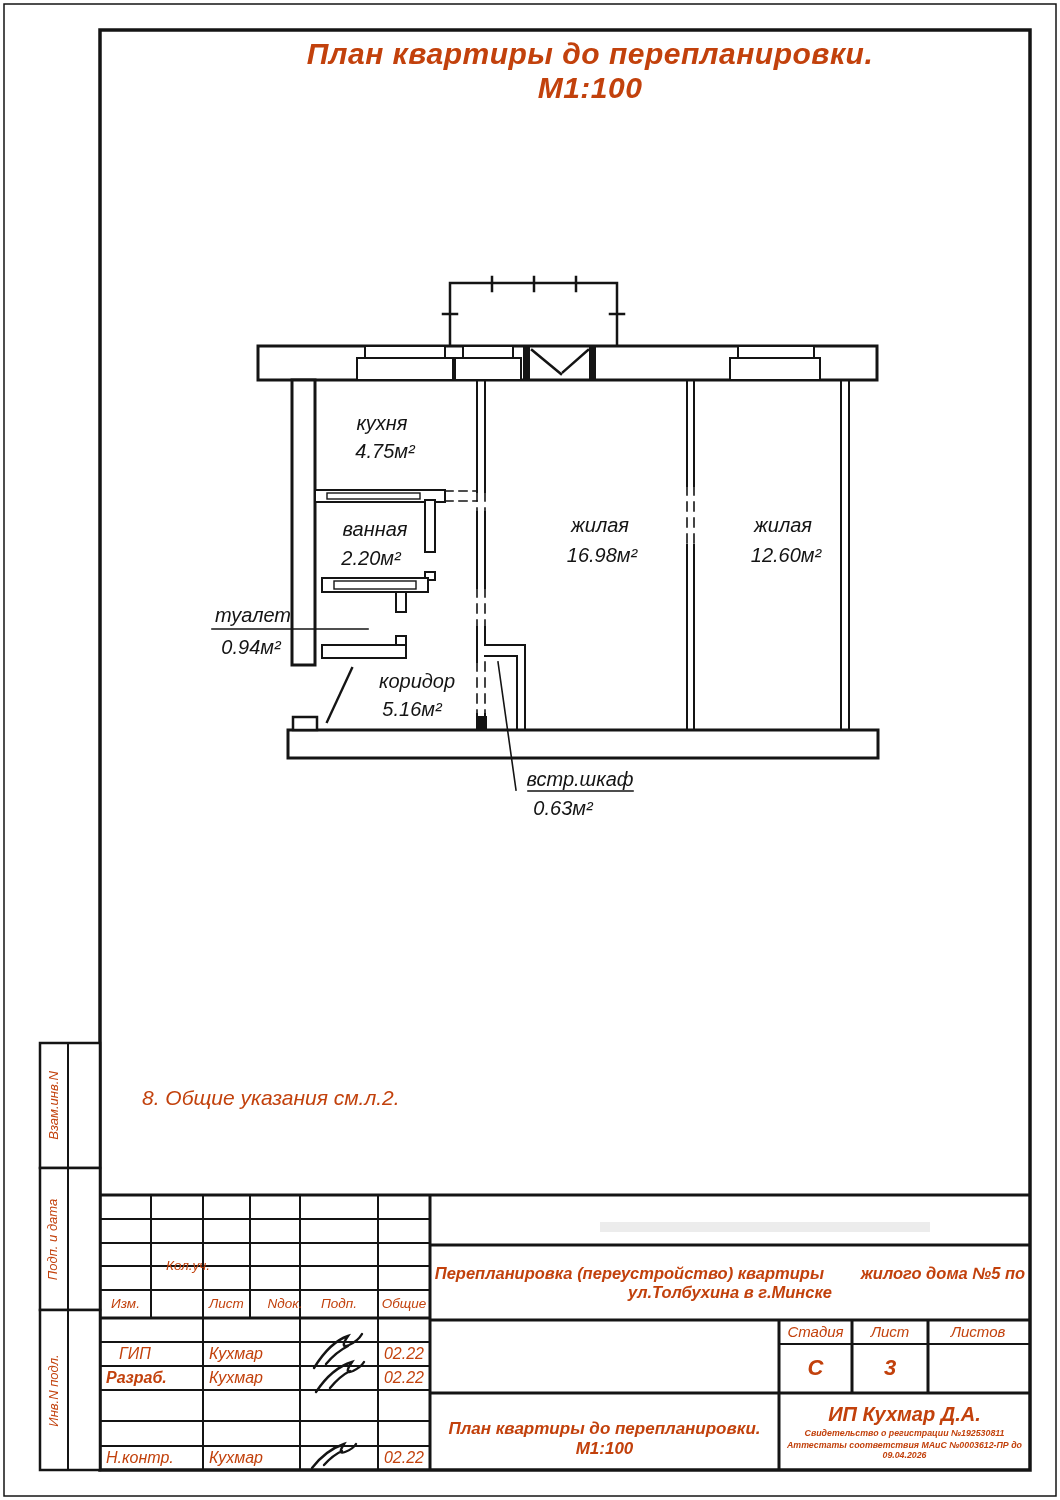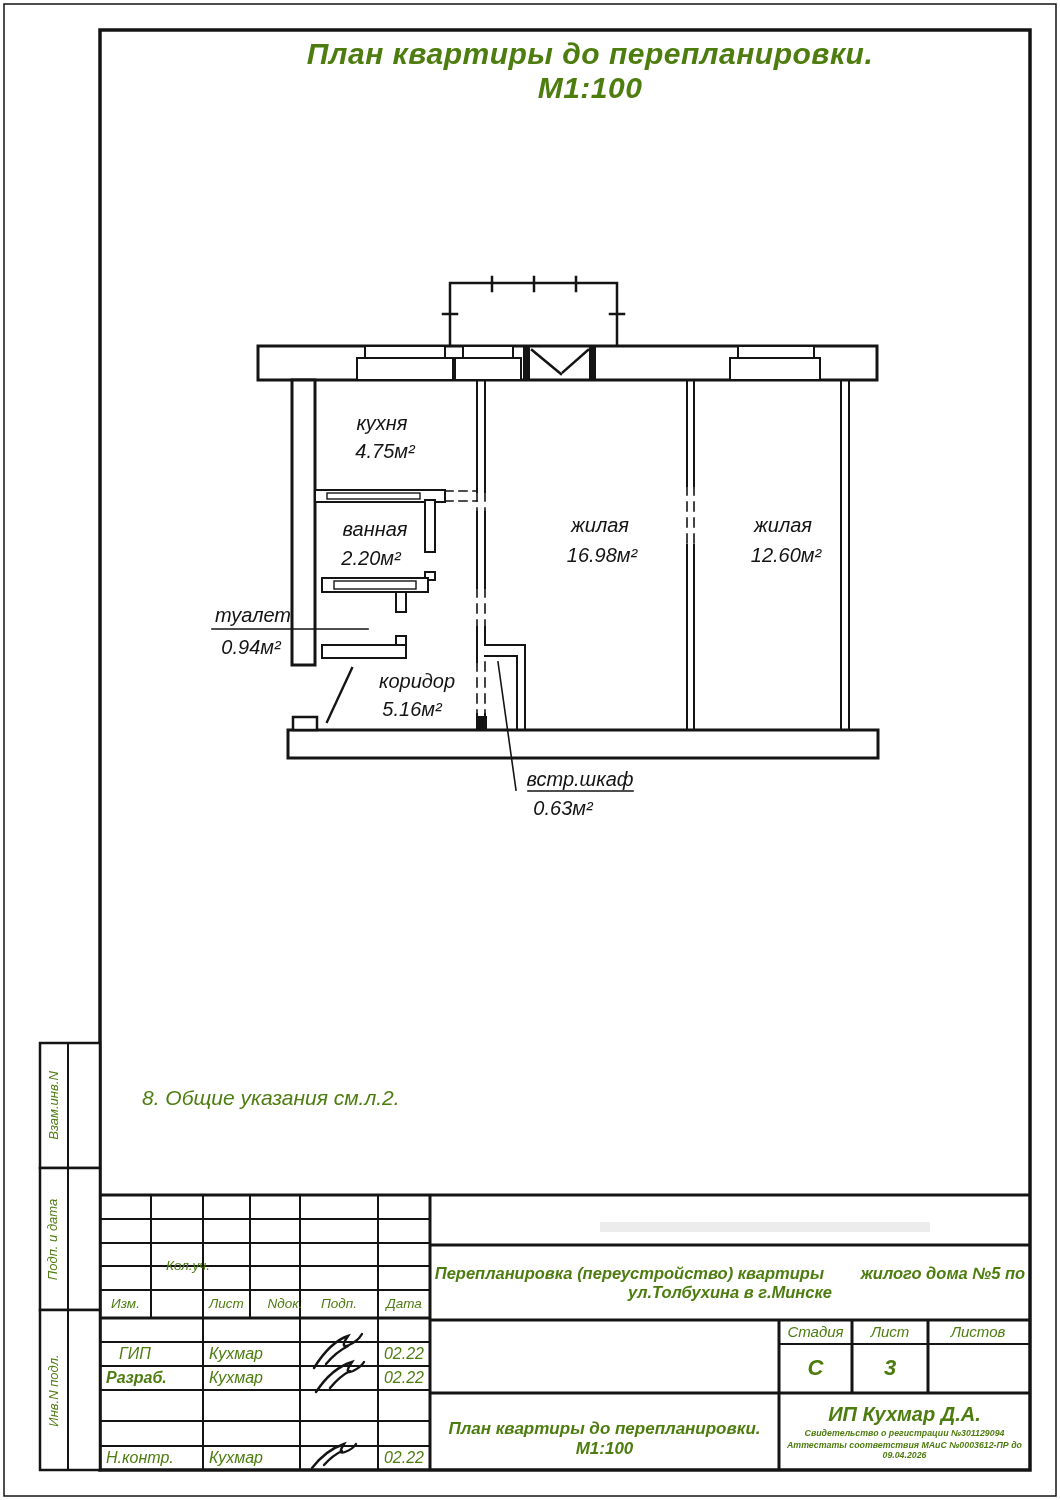--- a/index.html
+++ b/index.html
@@ -1,19 +1,19 @@
 <!DOCTYPE html>
 <html><head>
 <meta charset="utf-8">
 <style>
   html,body{margin:0;padding:0;background:#e8e8e8;}
   .page{position:relative;width:1060px;height:1500px;background:#fff;overflow:hidden;
         font-family:"Liberation Sans",sans-serif;color:#141414;}
   svg{position:absolute;left:0;top:0;}
-  .txt{position:absolute;font-style:italic;color:#4d7c0f;line-height:1.15;}
+  .txt{position:absolute;font-style:italic;color:#c2410c;line-height:1.15;}
   .center{display:flex;align-items:center;justify-content:center;text-align:center;}
   .left{display:flex;align-items:center;justify-content:flex-start;}
   .pre{white-space:pre;}
   .rlabel{font:italic 20px "Liberation Sans",sans-serif;fill:#141414;}
   .mid{text-anchor:middle;}
   .maintitle{font-size:30px;font-weight:bold;letter-spacing:.5px;}
   .note{font-size:21px;}
   .hdrcell{font-size:13.5px;}
   .rowcell{font-size:16px;}
   .projcell{font-size:16.5px;font-weight:bold;}
@@ -145,21 +145,21 @@
   </svg>
 
   <div class="txt maintitle center" style="left:250px;top:50px;width:680px;height:42px;">План квартиры до перепланировки. М1:100</div>
   <div class="txt note" style="left:142px;top:1086px;">8. Общие указания см.л.2.</div>
 
   <div class="txt hdrcell center" style="left:100px;top:1290px;width:51px;height:28px;">Изм.</div>
   <div class="txt hdrcell center" style="left:151px;top:1252px;width:74px;height:28px;">Кол.уч.</div>
   <div class="txt hdrcell center" style="left:203px;top:1290px;width:47px;height:28px;">Лист</div>
   <div class="txt hdrcell center" style="left:250px;top:1290px;width:50px;height:28px;padding-left:10px;">Nдок.</div>
   <div class="txt hdrcell center" style="left:300px;top:1290px;width:78px;height:28px;">Подп.</div>
-  <div class="txt hdrcell center" style="left:378px;top:1290px;width:52px;height:28px;">Дата</div>
+  <div class="txt hdrcell center" style="left:378px;top:1290px;width:52px;height:28px;">Общие</div>
 
   <div class="txt rowcell left" style="left:106px;top:1342px;width:95px;height:24px;margin-left:13px;">ГИП</div>
   <div class="txt rowcell left" style="left:209px;top:1342px;width:90px;height:24px;">Кухмар</div>
   <div class="txt rowcell center" style="left:378px;top:1342px;width:52px;height:24px;">02.22</div>
   <div class="txt rowcell left" style="left:106px;top:1366px;width:95px;height:24px;font-weight:bold;">Разраб.</div>
   <div class="txt rowcell left" style="left:209px;top:1366px;width:90px;height:24px;">Кухмар</div>
   <div class="txt rowcell center" style="left:378px;top:1366px;width:52px;height:24px;">02.22</div>
   <div class="txt rowcell left" style="left:106px;top:1446px;width:95px;height:24px;">Н.контр.</div>
   <div class="txt rowcell left" style="left:209px;top:1446px;width:90px;height:24px;">Кухмар</div>
   <div class="txt rowcell center" style="left:378px;top:1446px;width:52px;height:24px;">02.22</div>
@@ -176,21 +176,21 @@
   <div class="txt stgval center" style="left:852px;top:1344px;width:76px;height:48px;">3</div>
   <div class="txt stgval center" style="left:928px;top:1344px;width:100px;height:48px;"></div>
 
   <div class="txt center" style="left:432px;top:1395px;width:345px;height:88px;flex-direction:column;">
     <div class="doccell">План квартиры до перепланировки.</div>
     <div class="doccell">М1:100</div>
   </div>
 
   <div class="txt center" style="left:781px;top:1395px;width:247px;height:73px;flex-direction:column;">
     <div class="coname">ИП Кухмар Д.А.</div>
-    <div class="cocert">Свидетельство о регистрации №301129094</div>
+    <div class="cocert">Свидетельство о регистрации №192530811</div>
     <div class="cocert">Аттестаты соответствия МАиС №0003612-ПР до 09.04.2026</div>
   </div>
 
   <div class="txt center" style="left:40px;top:1043px;width:28px;height:125px;">
     <span class="rot">Взам.инв.N</span>
   </div>
   <div class="txt center" style="left:40px;top:1168px;width:28px;height:142px;">
     <span class="rot">Подп. и дата</span>
   </div>
   <div class="txt center" style="left:40px;top:1310px;width:28px;height:160px;">

